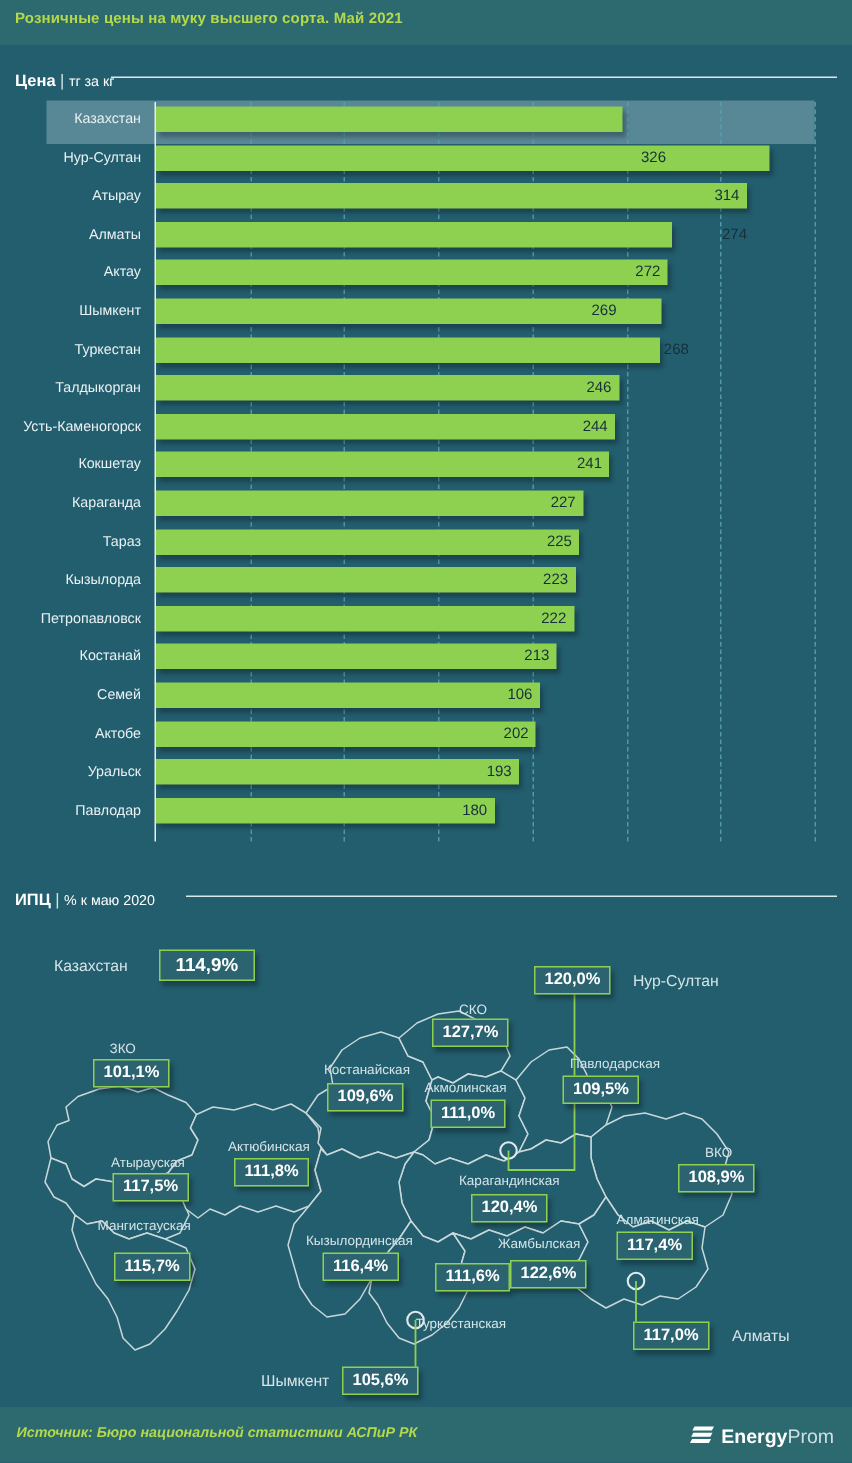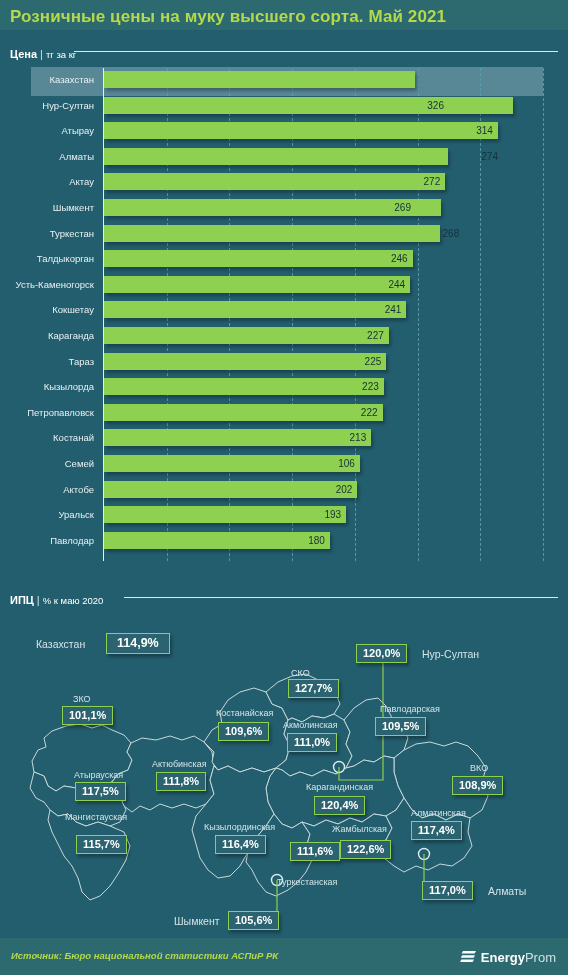--- a/index.html
+++ b/index.html
@@ -9,21 +9,21 @@
     font-family:"Liberation Sans","DejaVu Sans",sans-serif;
     overflow:hidden;position:relative;
   }
   
   #header{
     position:absolute;left:0;top:0;width:568px;height:30px;
     background:#2d6a70;
   }
   #header-title{
     position:absolute;left:10px;top:7px;
-    font-size:17px;font-weight:bold;color:#b4d94a;letter-spacing:.1px;
+    font-size:10px;font-weight:bold;color:#b4d94a;letter-spacing:.1px;
     white-space:nowrap;
   }
   
   .section-head{position:absolute;left:10px;white-space:nowrap;height:14px;}
   .sh-main{font-size:11px;font-weight:bold;color:#ffffff;}
   .sh-bar{font-size:11px;color:#cfe4e8;margin:0 3px;}
   .sh-sub{font-size:9.5px;color:#ffffff;}
   .sh-rule{
     position:absolute;height:1px;background:#d9e8ea;top:7px;
   }
@@ -265,21 +265,21 @@
   </svg>
 
   <div class="lbl lg" style="left:36px;top:38px;">Казахстан</div>
   <div class="chip big" style="left:106px;top:33px;">114,9%</div>
 
   <div class="lbl" style="left:73px;top:94px;">ЗКО</div>
   <div class="lbl" style="left:74px;top:170px;">Атырауская</div>
   <div class="lbl" style="left:65px;top:212px;">Мангистауская</div>
   <div class="lbl" style="left:152px;top:159px;">Актюбинская</div>
   <div class="lbl" style="left:216px;top:108px;">Костанайская</div>
-  <div class="lbl" style="left:291px;top:68px;text-align:right;">СКО</div>
+  <div class="lbl" style="left:306px;top:68px;text-align:right;">СКО</div>
   <div class="lbl" style="left:283px;top:120px;">Акмолинская</div>
   <div class="lbl" style="left:380px;top:104px;">Павлодарская</div>
   <div class="lbl" style="left:470px;top:163px;">ВКО</div>
   <div class="lbl" style="left:306px;top:182px;">Карагандинская</div>
   <div class="lbl" style="left:204px;top:222px;">Кызылординская</div>
   <div class="lbl" style="left:277px;top:277px;">Туркестанская</div>
   <div class="lbl" style="left:332px;top:224px;">Жамбылская</div>
   <div class="lbl" style="left:411px;top:208px;">Алматинская</div>
 
   <div class="chip" style="left:62px;top:106px;">101,1%</div>

